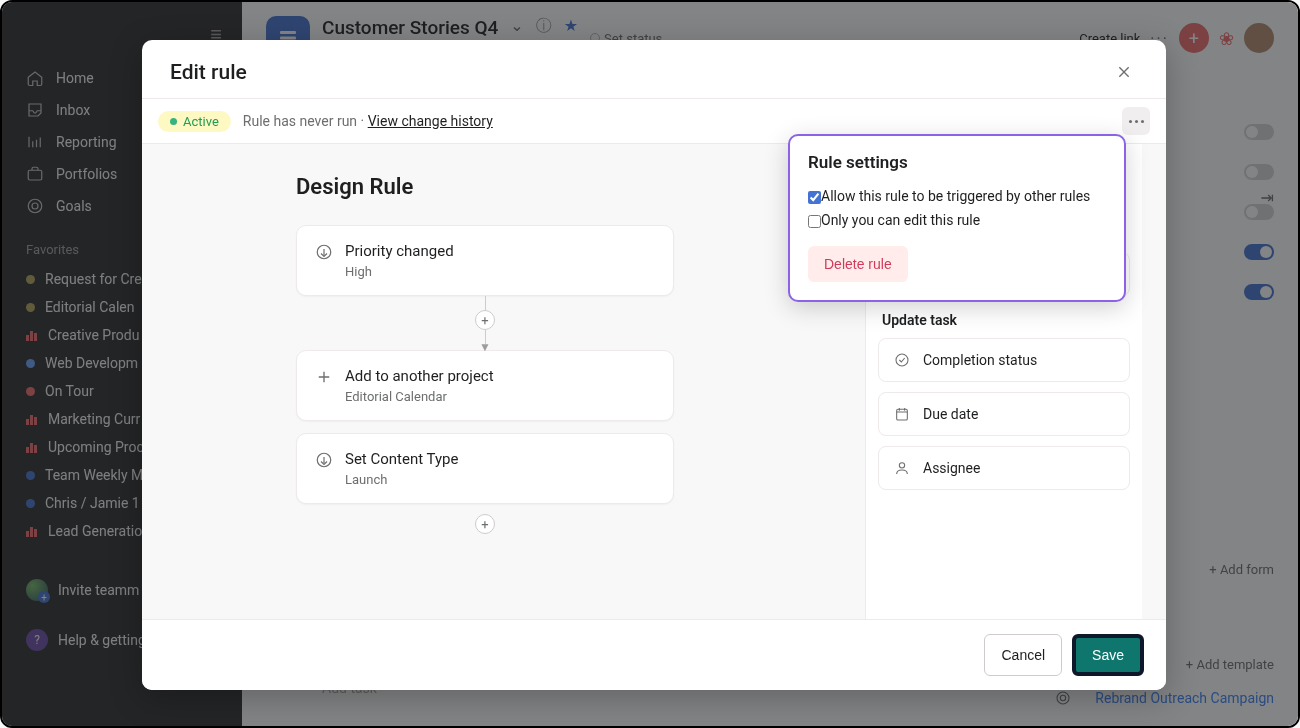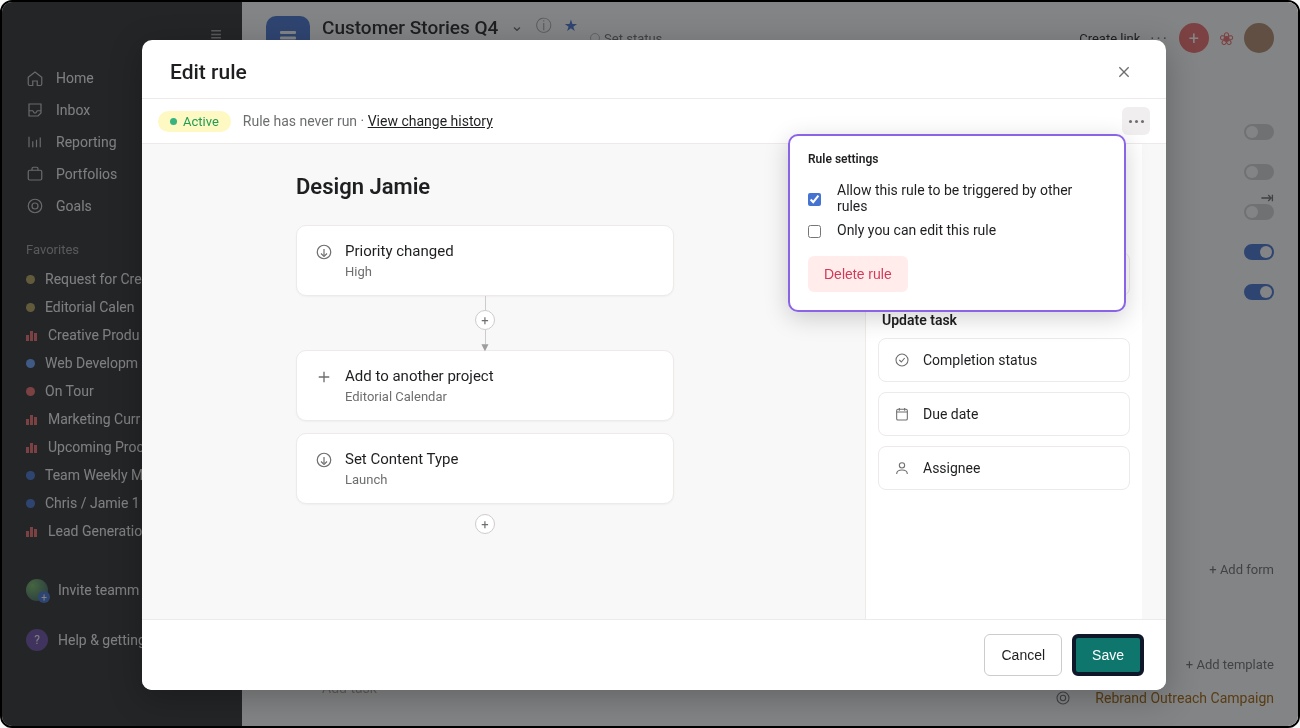--- a/index.html
+++ b/index.html
@@ -69,21 +69,21 @@
 
   .right-chips{
     position:absolute; right:24px; top:110px; width:300px;
   }
   .right-chips .row{display:flex;justify-content:flex-end;padding:12px 0;}
   .toggle{width:30px;height:16px;border-radius:8px;background:#d6d6d8;position:relative;}
   .toggle::after{content:"";position:absolute;width:12px;height:12px;border-radius:50%;background:#fff;top:2px;left:2px;}
   .toggle.on{background:#4573d2;} .toggle.on::after{left:auto;right:2px;}
   .add-form,.add-template{font-size:13px;color:#6d6e6f;text-align:right;padding:40px 0 0;}
   .collapse-caret{position:absolute;right:24px;top:186px;color:#6d6e6f;}
-  .rebrand-row{position:absolute;bottom:20px;right:24px;display:flex;align-items:center;gap:24px;color:#a16207;font-size:14px;}
+  .rebrand-row{position:absolute;bottom:20px;right:24px;display:flex;align-items:center;gap:24px;color:#3b82f6;font-size:14px;}
 
   
   .scrim{position:absolute;inset:0;background:rgba(30,31,33,0.55);}
 
   
   .modal{
     position:absolute; left:140px; top:38px; width:1024px; height:650px;
     background:#fff; border-radius:10px; box-shadow:0 8px 32px rgba(0,0,0,0.25);
     display:flex; flex-direction:column; overflow:hidden;
   }
@@ -151,22 +151,22 @@
   .act-item .ic{width:18px;height:18px;color:#6d6e6f;display:flex;align-items:center;justify-content:center;}
 
   
   .popover{
     position:absolute; top:132px; right:172px; width:338px;
     background:#fff;border:2px solid #8b63e6;border-radius:10px;
     box-shadow:0 6px 24px rgba(0,0,0,0.18);
     padding:16px 18px 18px;
     z-index:20;
   }
-  .popover h3{font-size:12px;font-weight:600;color:#1e1f21;margin-bottom:12px;}
-  .chk-row{display:flex;align-items:center;gap:16px;font-size:14px;color:#1e1f21;padding:4px 0;}
+  .popover h3{font-size:17px;font-weight:600;color:#1e1f21;margin-bottom:12px;}
+  .chk-row{display:flex;align-items:center;gap:0;font-size:14px;color:#1e1f21;padding:4px 0;}
   .chk-row input{margin-top:2px;accent-color:#4573d2;}
   .delete-btn{
     margin-top:14px;background:#ffeceb;color:#d1395a;border:none;border-radius:6px;
     padding:10px 16px;font-size:14px;cursor:pointer;
   }
 
   .modal-footer{
     border-top:1px solid #edeae9;padding:14px 22px;display:flex;justify-content:flex-end;gap:10px;background:#fff;
   }
   .btn{padding:9px 16px;border-radius:6px;font-size:14px;cursor:pointer;}
@@ -373,21 +373,21 @@
     </span>
     <div class="more-btn">
       <span></span>
         <span></span>
         <span></span>
     </div>
   </div>
 
   <div class="modal-body">
     <div class="flow-area">
-      <div class="flow-title">Design Jamie</div>
+      <div class="flow-title">Design Rule</div>
 
       <div class="flow-card">
         <span class="ic">
             <svg viewBox="0 0 24 24" width="18" height="18" fill="none" stroke="#6d6e6f" stroke-width="1.6">
               <circle cx="12" cy="12" r="9"></circle>
               <path d="M12 8v8M8 14l4 4 4-4"></path>
             </svg>
           </span>
         <div>
           <div class="t1">Priority changed</div>

